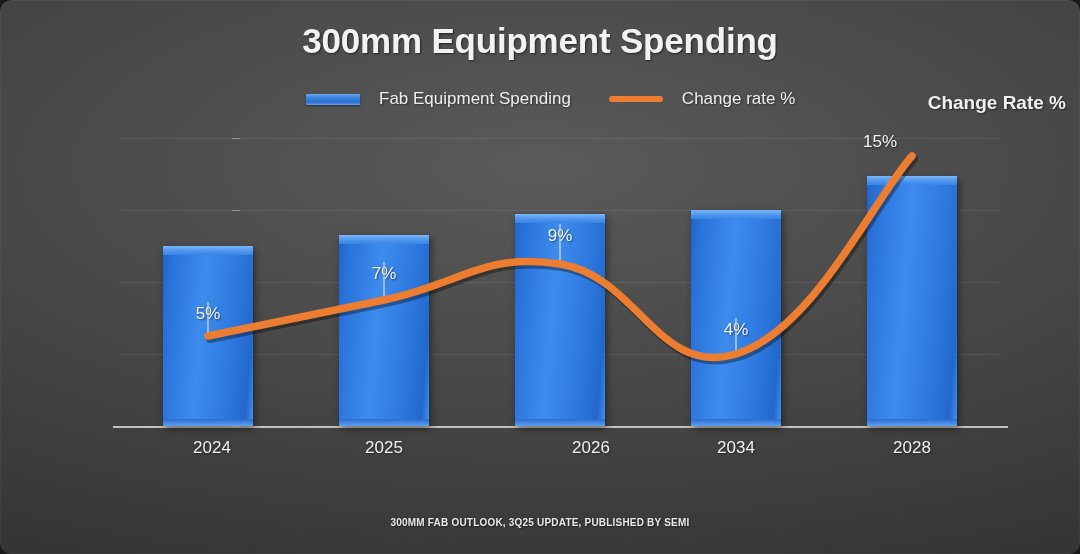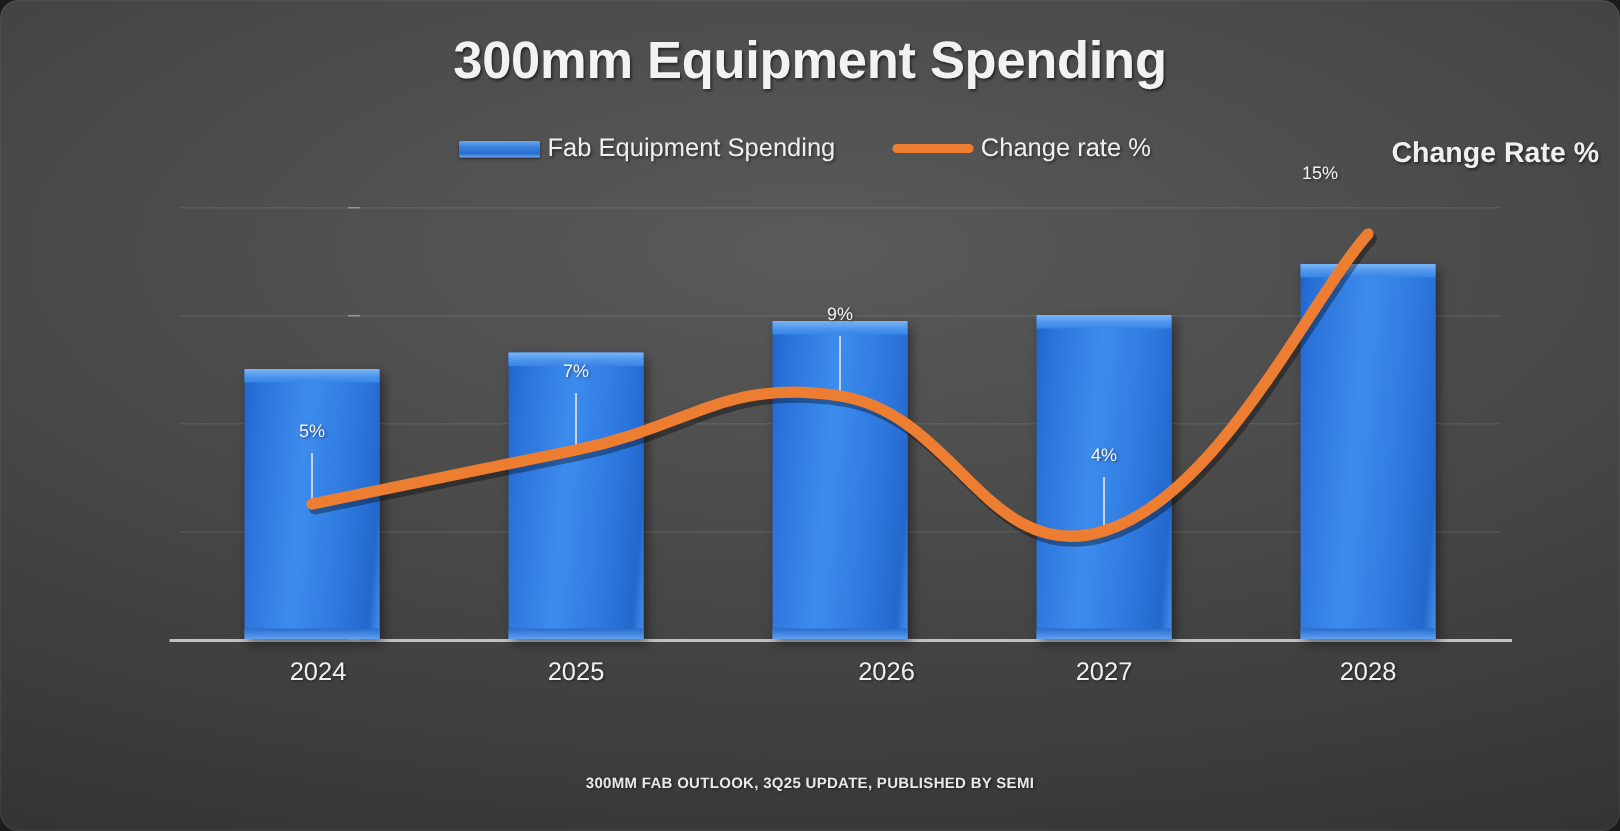--- a/index.html
+++ b/index.html
@@ -66,21 +66,21 @@
     position: absolute;
     top: 89px;
     left: 306px;
     display: flex;
     align-items: center;
     gap: 38px;
   }
   .legend-item {
     display: flex;
     align-items: center;
-    gap: 5px;
+    gap: 19px;
   }
   .legend-swatch-bar {
     width: 54px;
     height: 11px;
     border-radius: 1px;
     background: linear-gradient(180deg, #6ba7f0 0%, #3b82e0 35%, #2a6fd0 75%, #6aa5ee 100%);
     box-shadow: 0 1px 2px rgba(0,0,0,0.45);
   }
   .legend-swatch-line {
     width: 54px;
@@ -143,25 +143,26 @@
   .bar-bottom {
     position: absolute;
     left: 0;
     bottom: 0;
     width: 100%;
     height: 7px;
     background: linear-gradient(180deg, #2a6cce 0%, #5ea0f0 100%);
   }
   .bar-label {
     position: absolute;
-    font-size: 12px;
+    font-size: 17px;
     color: #f2f2f2;
     text-shadow: 1px 1px 2px rgba(0,0,0,0.5);
     transform: translateX(-50%);
     white-space: nowrap;
+    margin-top: 24px;
   }
 
   
   .xtick {
     position: absolute;
     top: 300px;
     font-size: 17px;
     color: #f0f0f0;
     transform: translateX(-50%);
     text-shadow: 1px 1px 2px rgba(0,0,0,0.45);
@@ -239,21 +240,21 @@
         <span class="bar-top"></span>
         <span class="bar-bottom"></span>
       </div>
       <div class="bar" style="left: 747px; top: 37.8px; width: 90px; height: 250.2px;">
         <span class="bar-top"></span>
         <span class="bar-bottom"></span>
       </div>
       <div class="xtick" style="left: 92px;">2024</div>
       <div class="xtick" style="left: 264px;">2025</div>
       <div class="xtick" style="left: 440px; margin-left: 31px;">2026</div>
-      <div class="xtick" style="left: 616px;">2027</div>
+      <div class="xtick" style="left: 616px;">2034</div>
       <div class="xtick" style="left: 792px;">2028</div>
       <svg class="overlay" viewBox="0 0 880 288">
         <line x1="88" y1="164" x2="88" y2="198" stroke="#cfd6de" stroke-width="1.3"></line>
         <line x1="264" y1="124" x2="264" y2="162" stroke="#cfd6de" stroke-width="1.3"></line>
         <line x1="440" y1="86" x2="440" y2="126" stroke="#cfd6de" stroke-width="1.3"></line>
         <line x1="616" y1="180" x2="616" y2="216" stroke="#cfd6de" stroke-width="1.3"></line>
         <path d="M 88 198 C 126.72 190.08 186.56 177.84 264 162 C 341.44 146.16 362.56 114.12 440 126 C 517.44 137.88 538.56 239.76 616 216 C 693.44 192.24 753.28 61.56 792 18" fill="none" stroke="rgba(0,0,0,0.35)" stroke-width="8" stroke-linecap="round" transform="translate(2,3)"></path>
         <path d="M 88 198 C 126.72 190.08 186.56 177.84 264 162 C 341.44 146.16 362.56 114.12 440 126 C 517.44 137.88 538.56 239.76 616 216 C 693.44 192.24 753.28 61.56 792 18" fill="none" stroke="#ed7d31" stroke-width="7.5" stroke-linecap="round" stroke-linejoin="round"></path>
       </svg>
       <div class="bar-label" style="left: 88px; top: 142px;">5%</div>

